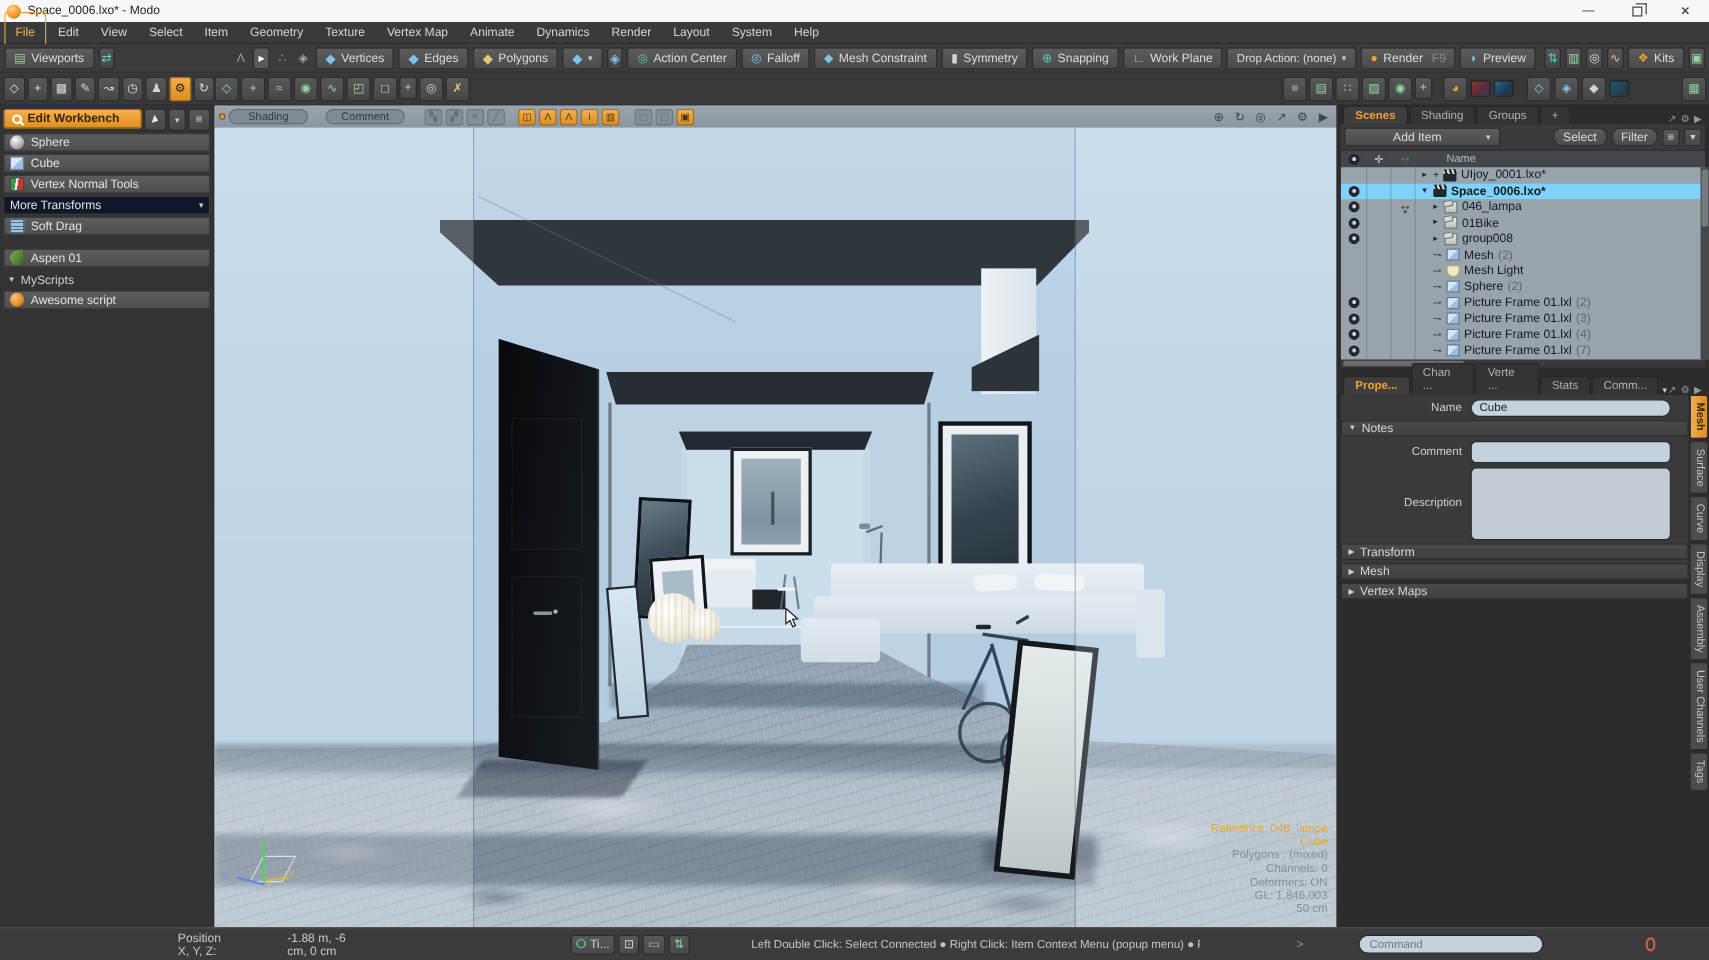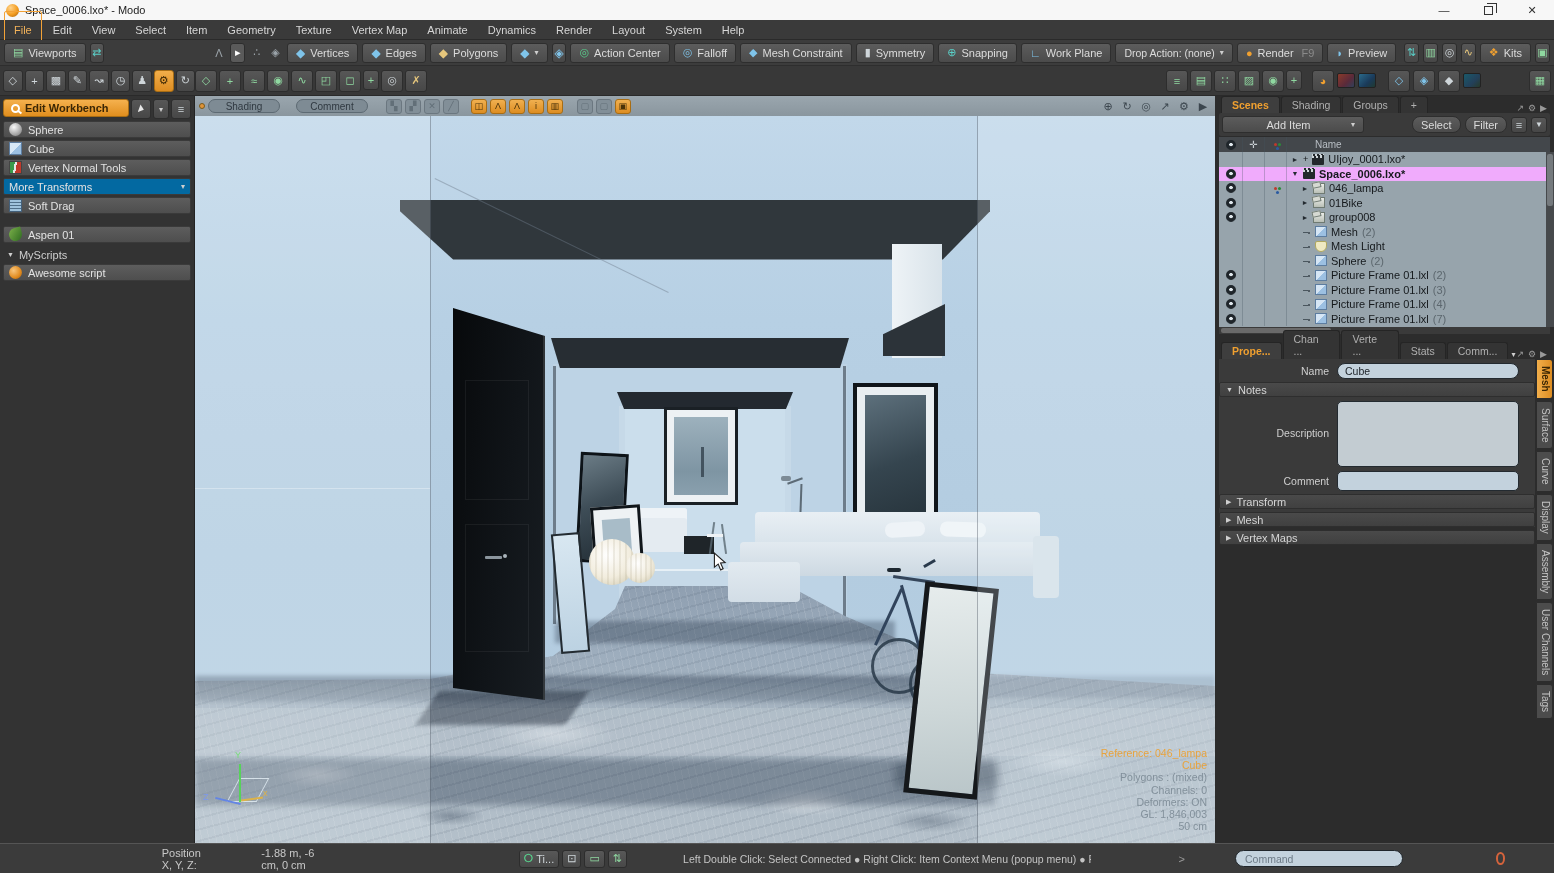--- a/index.html
+++ b/index.html
@@ -43,21 +43,21 @@
   .thumb { width:18px; height:15px; border:1px solid #222; border-radius:2px; }
   .thumb.red { background:linear-gradient(135deg,#8a3a2a,#5a2a3a 60%,#30405a); }
   .thumb.blue { background:linear-gradient(135deg,#2a6a8a,#1a3a5a 60%,#203a30); }
   .thumb.teal { background:linear-gradient(135deg,#1a5a6a,#23405a 60%,#283a2a); }
 
   
   .sidebar { left:0; top:96px; width:195px; height:747px; background:#333333; border-right:1px solid #232323; }
   .sb-row { position:relative; margin:2px 3px 0 3px; height:17px; border-radius:2px;
             background:linear-gradient(#5d5d5d,#4e4e4e); border:1px solid #3a3a3a;
             display:flex; align-items:center; gap:6px; padding:0 5px; color:#e2e2e2; }
-  .sb-row.flat { background:#0369a1; }
+  .sb-row.flat { background:#0f172a; }
   .sb-header { margin:4px 3px 0 3px; height:15px; display:flex; align-items:center; gap:5px; color:#cfcfcf; padding:0 4px; }
   .wb-bar { display:flex; gap:2px; margin:3px 3px 0 3px; }
   .wb-btn { height:18px; border-radius:3px; background:linear-gradient(#f5b14e,#e08e1e); border:1px solid #a86d14;
             color:#3a2605; display:flex; align-items:center; gap:5px; padding:0 7px; flex:1; font-weight:bold; }
   .mag { width:9px; height:9px; border:2px solid #fff; border-radius:50%; position:relative; }
   .mag::after { content:""; position:absolute; width:5px; height:2px; background:#fff; right:-4px; bottom:-2px; transform:rotate(40deg); }
   .cursor-tri { width:0; height:0; border-left:5px solid #e8e8e8; border-top:4px solid transparent; border-bottom:4px solid transparent; transform:rotate(20deg); }
   .caret { font-size:8px; color:#cfcfcf; }
   .si { width:13px; height:13px; flex:0 0 auto; }
   .si-sphere { border-radius:50%; background:radial-gradient(circle at 38% 32%, #fafafa, #a8a8a8 60%, #6f6f6f); }
@@ -89,21 +89,21 @@
   .ptab { padding:2px 10px 2px 10px; background:#343434; color:#b0b0b0; border:1px solid #252525; border-bottom:none;
           border-radius:3px 3px 0 0; font-size:10.5px; }
   .ptab.active { background:#3e3e3e; color:#f0a030; font-weight:bold; }
   .ptab-icons { margin-left:auto; display:flex; gap:4px; color:#9a9a9a; font-size:9px; align-items:center; }
   .scn-toolbar { position:absolute; left:4px; top:17px; width:331px; height:23px; background:#3a3a3a;
                  display:flex; align-items:center; gap:4px; padding:0 3px; border-radius:2px; }
   .tree-colhead { position:absolute; left:4px; top:41px; width:331px; height:15px; background:#43474b;
                   color:#b8bec4; display:flex; align-items:center; font-size:10px; }
   .tree { position:absolute; left:4px; top:56px; width:331px; height:175px; background:#97a4ac; overflow:hidden; color:#15191c; }
   .trow { height:14.5px; display:flex; align-items:center; position:relative; }
-  .trow.sel { background:#f0abfc; }
+  .trow.sel { background:#7dd3fc; }
   .tc { height:100%; display:flex; align-items:center; justify-content:center; flex:0 0 auto; border-right:1px solid rgba(70,85,95,.30); }
   .c-eye { width:24px; } .c-pin { width:22px; } .c-axis { width:22px; }
   .tree-cell { display:flex; align-items:center; gap:4px; padding-left:4px; white-space:nowrap; }
   .eye { width:10px; height:10px; border-radius:50%; background:radial-gradient(circle at 50% 45%, #dfe7ec 0 1.5px, #20262b 2px 4.5px, rgba(32,38,43,0) 5px); border:1px solid rgba(32,38,43,.6); }
   .exp { font-size:7px; color:#232a30; width:8px; text-align:center; }
   .leafdot { width:8px; display:inline-block; }
   .leafdot::before { content:""; display:inline-block; width:5px; height:1px; background:#4a565e; vertical-align:middle; }
   .leafdot::after { content:""; display:inline-block; width:2px; height:2px; border-radius:50%; background:#39434b; vertical-align:middle; }
   .ti { width:12px; height:11px; flex:0 0 auto; }
   .ti-scene { background:#23282c; border-radius:1px; position:relative; }
@@ -851,27 +851,27 @@
 
     <div class="props-body">
       <div class="prow">
         <div class="plabel">Name</div>
         <input class="pinput" value="Cube" style="">
       </div>
       <div class="psection">
         <span class="caret" style="font-size:7px;">▼</span>
         <span>Notes</span>
       </div>
+      <div class="prow">
+        <div class="plabel">Comment</div>
+        <input class="pinput" style="border-radius: 5px; height: 20px;">
+      </div>
       <div class="prow" style="align-items:flex-start;">
         <div class="plabel" style="margin-top:26px;">Description</div>
         <textarea class="ptextarea" style=""></textarea>
-      </div>
-      <div class="prow">
-        <div class="plabel">Comment</div>
-        <input class="pinput" style="border-radius: 5px; height: 20px;">
       </div>
       <div class="psection">
         <span class="caret" style="font-size:7px;">▶</span>
         <span>Transform</span>
       </div>
       <div class="psection">
         <span class="caret" style="font-size:7px;">▶</span>
         <span>Mesh</span>
       </div>
       <div class="psection">

